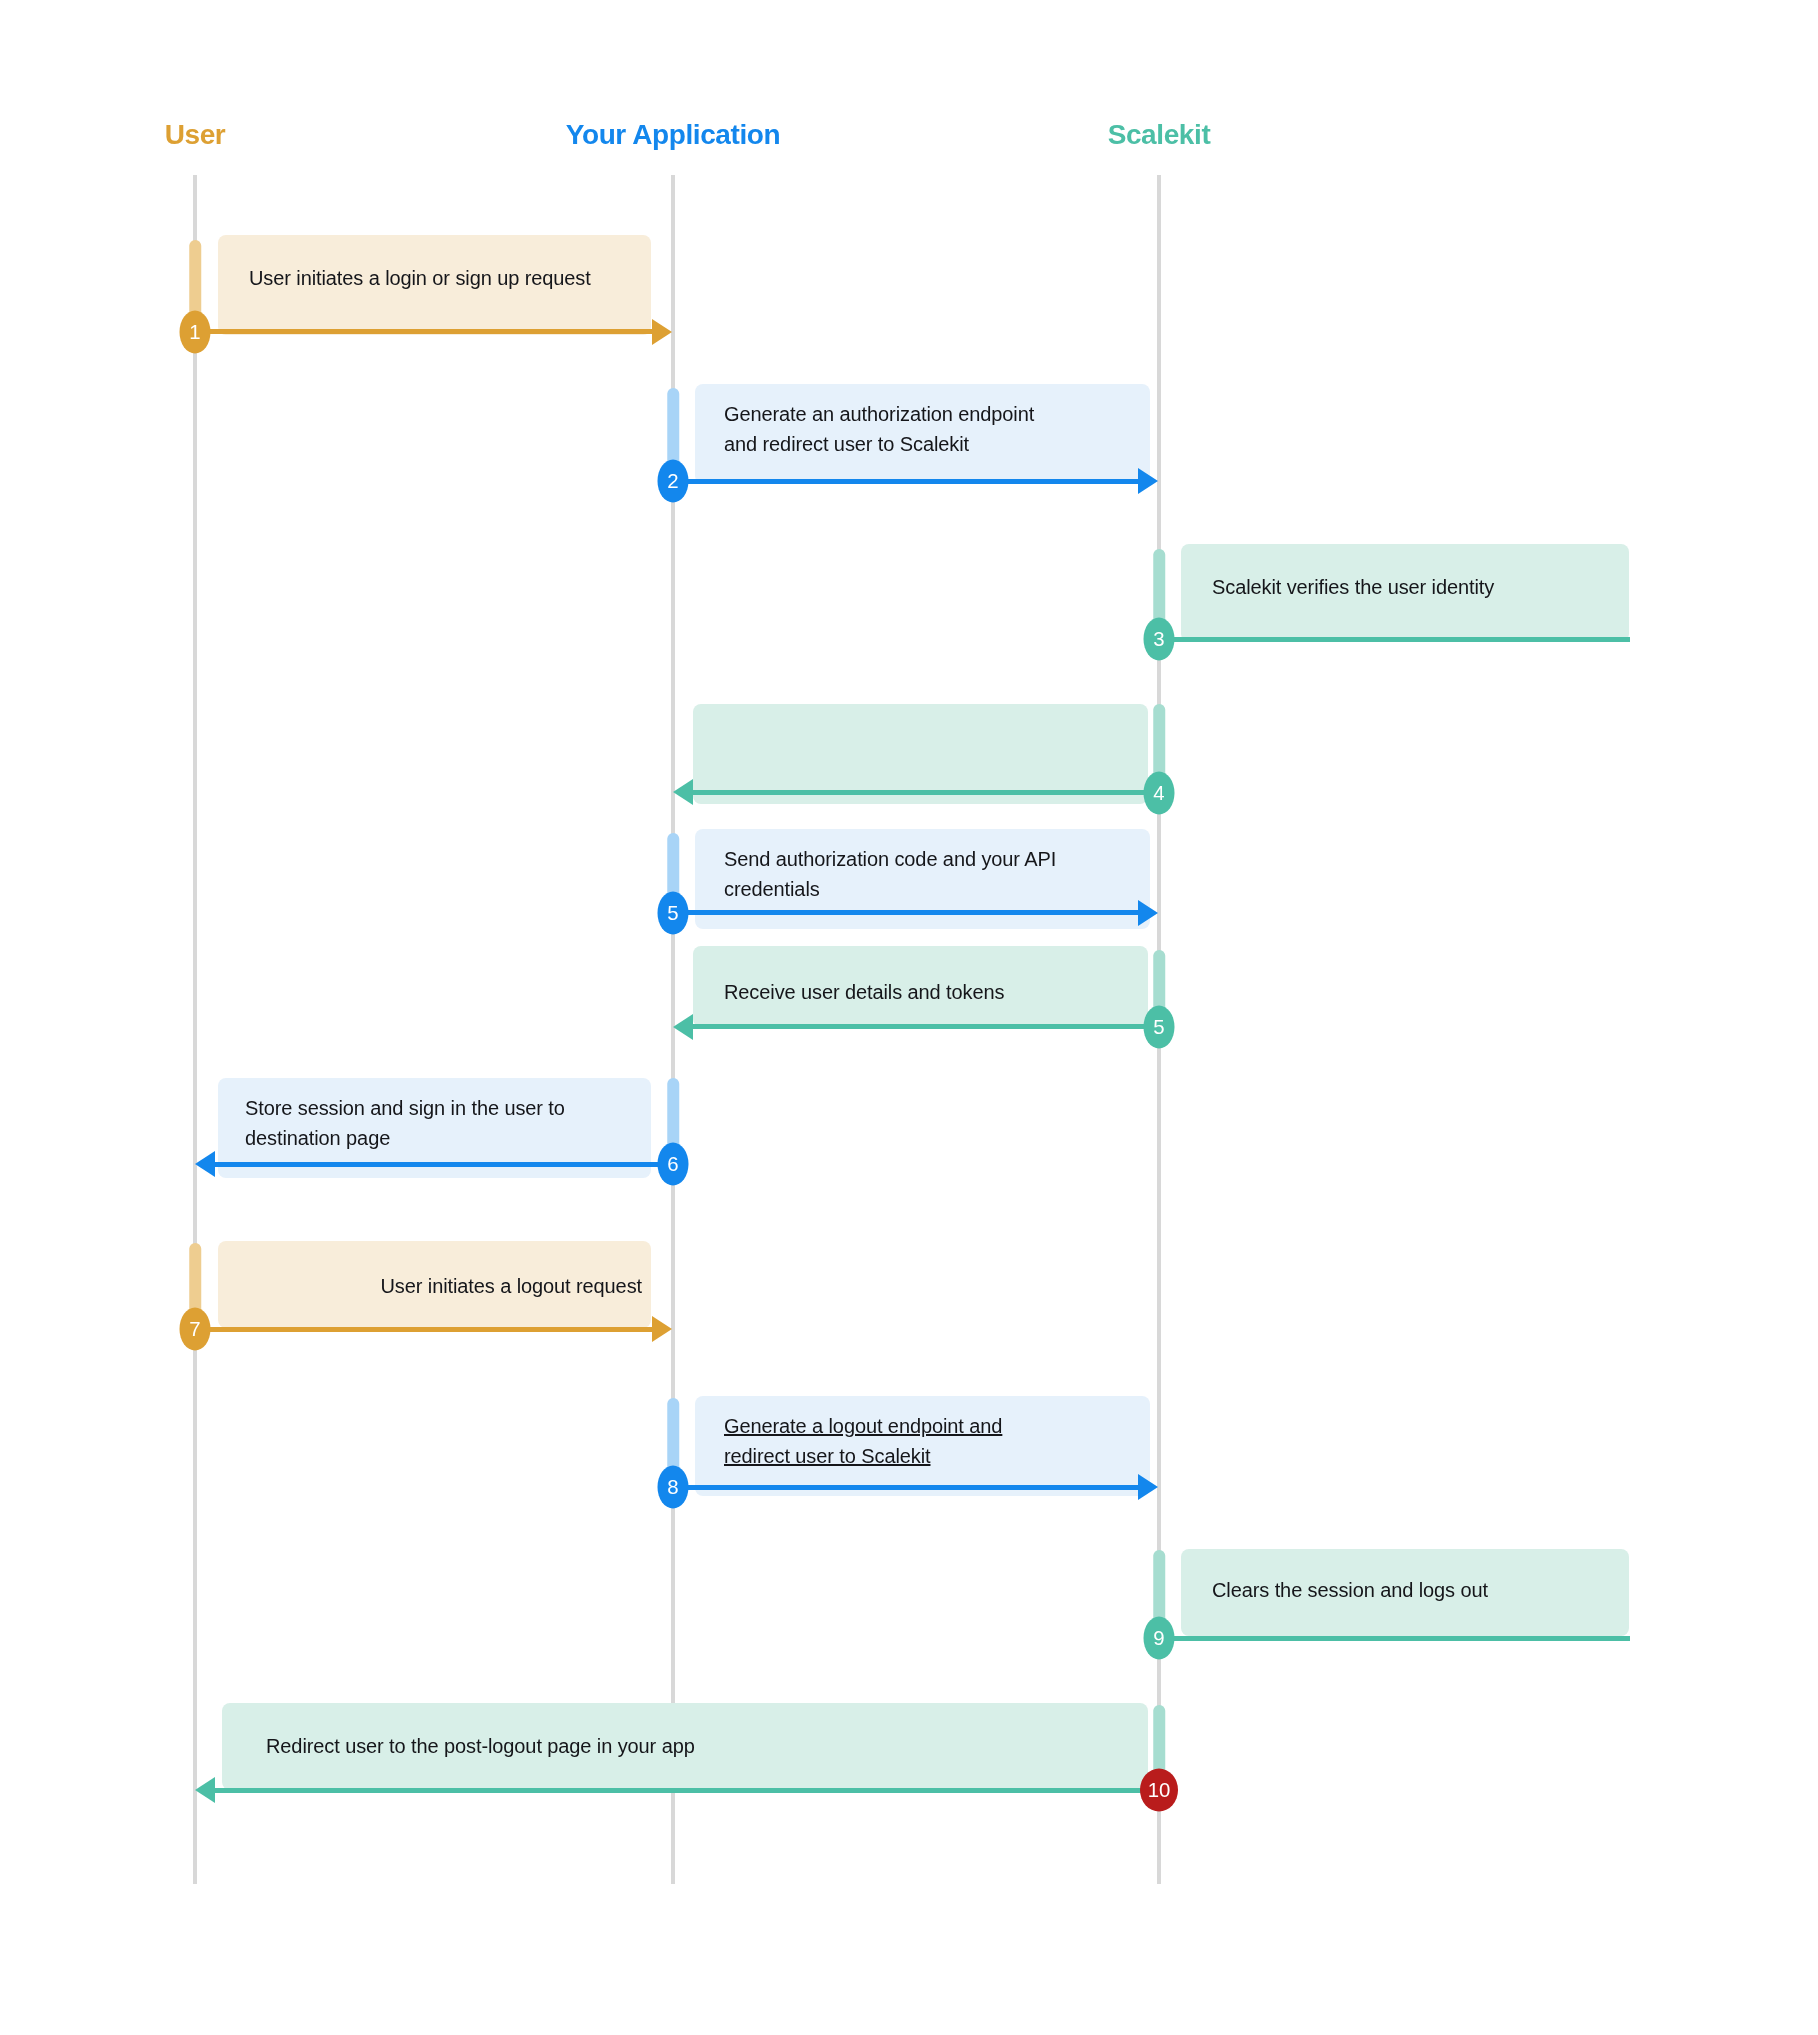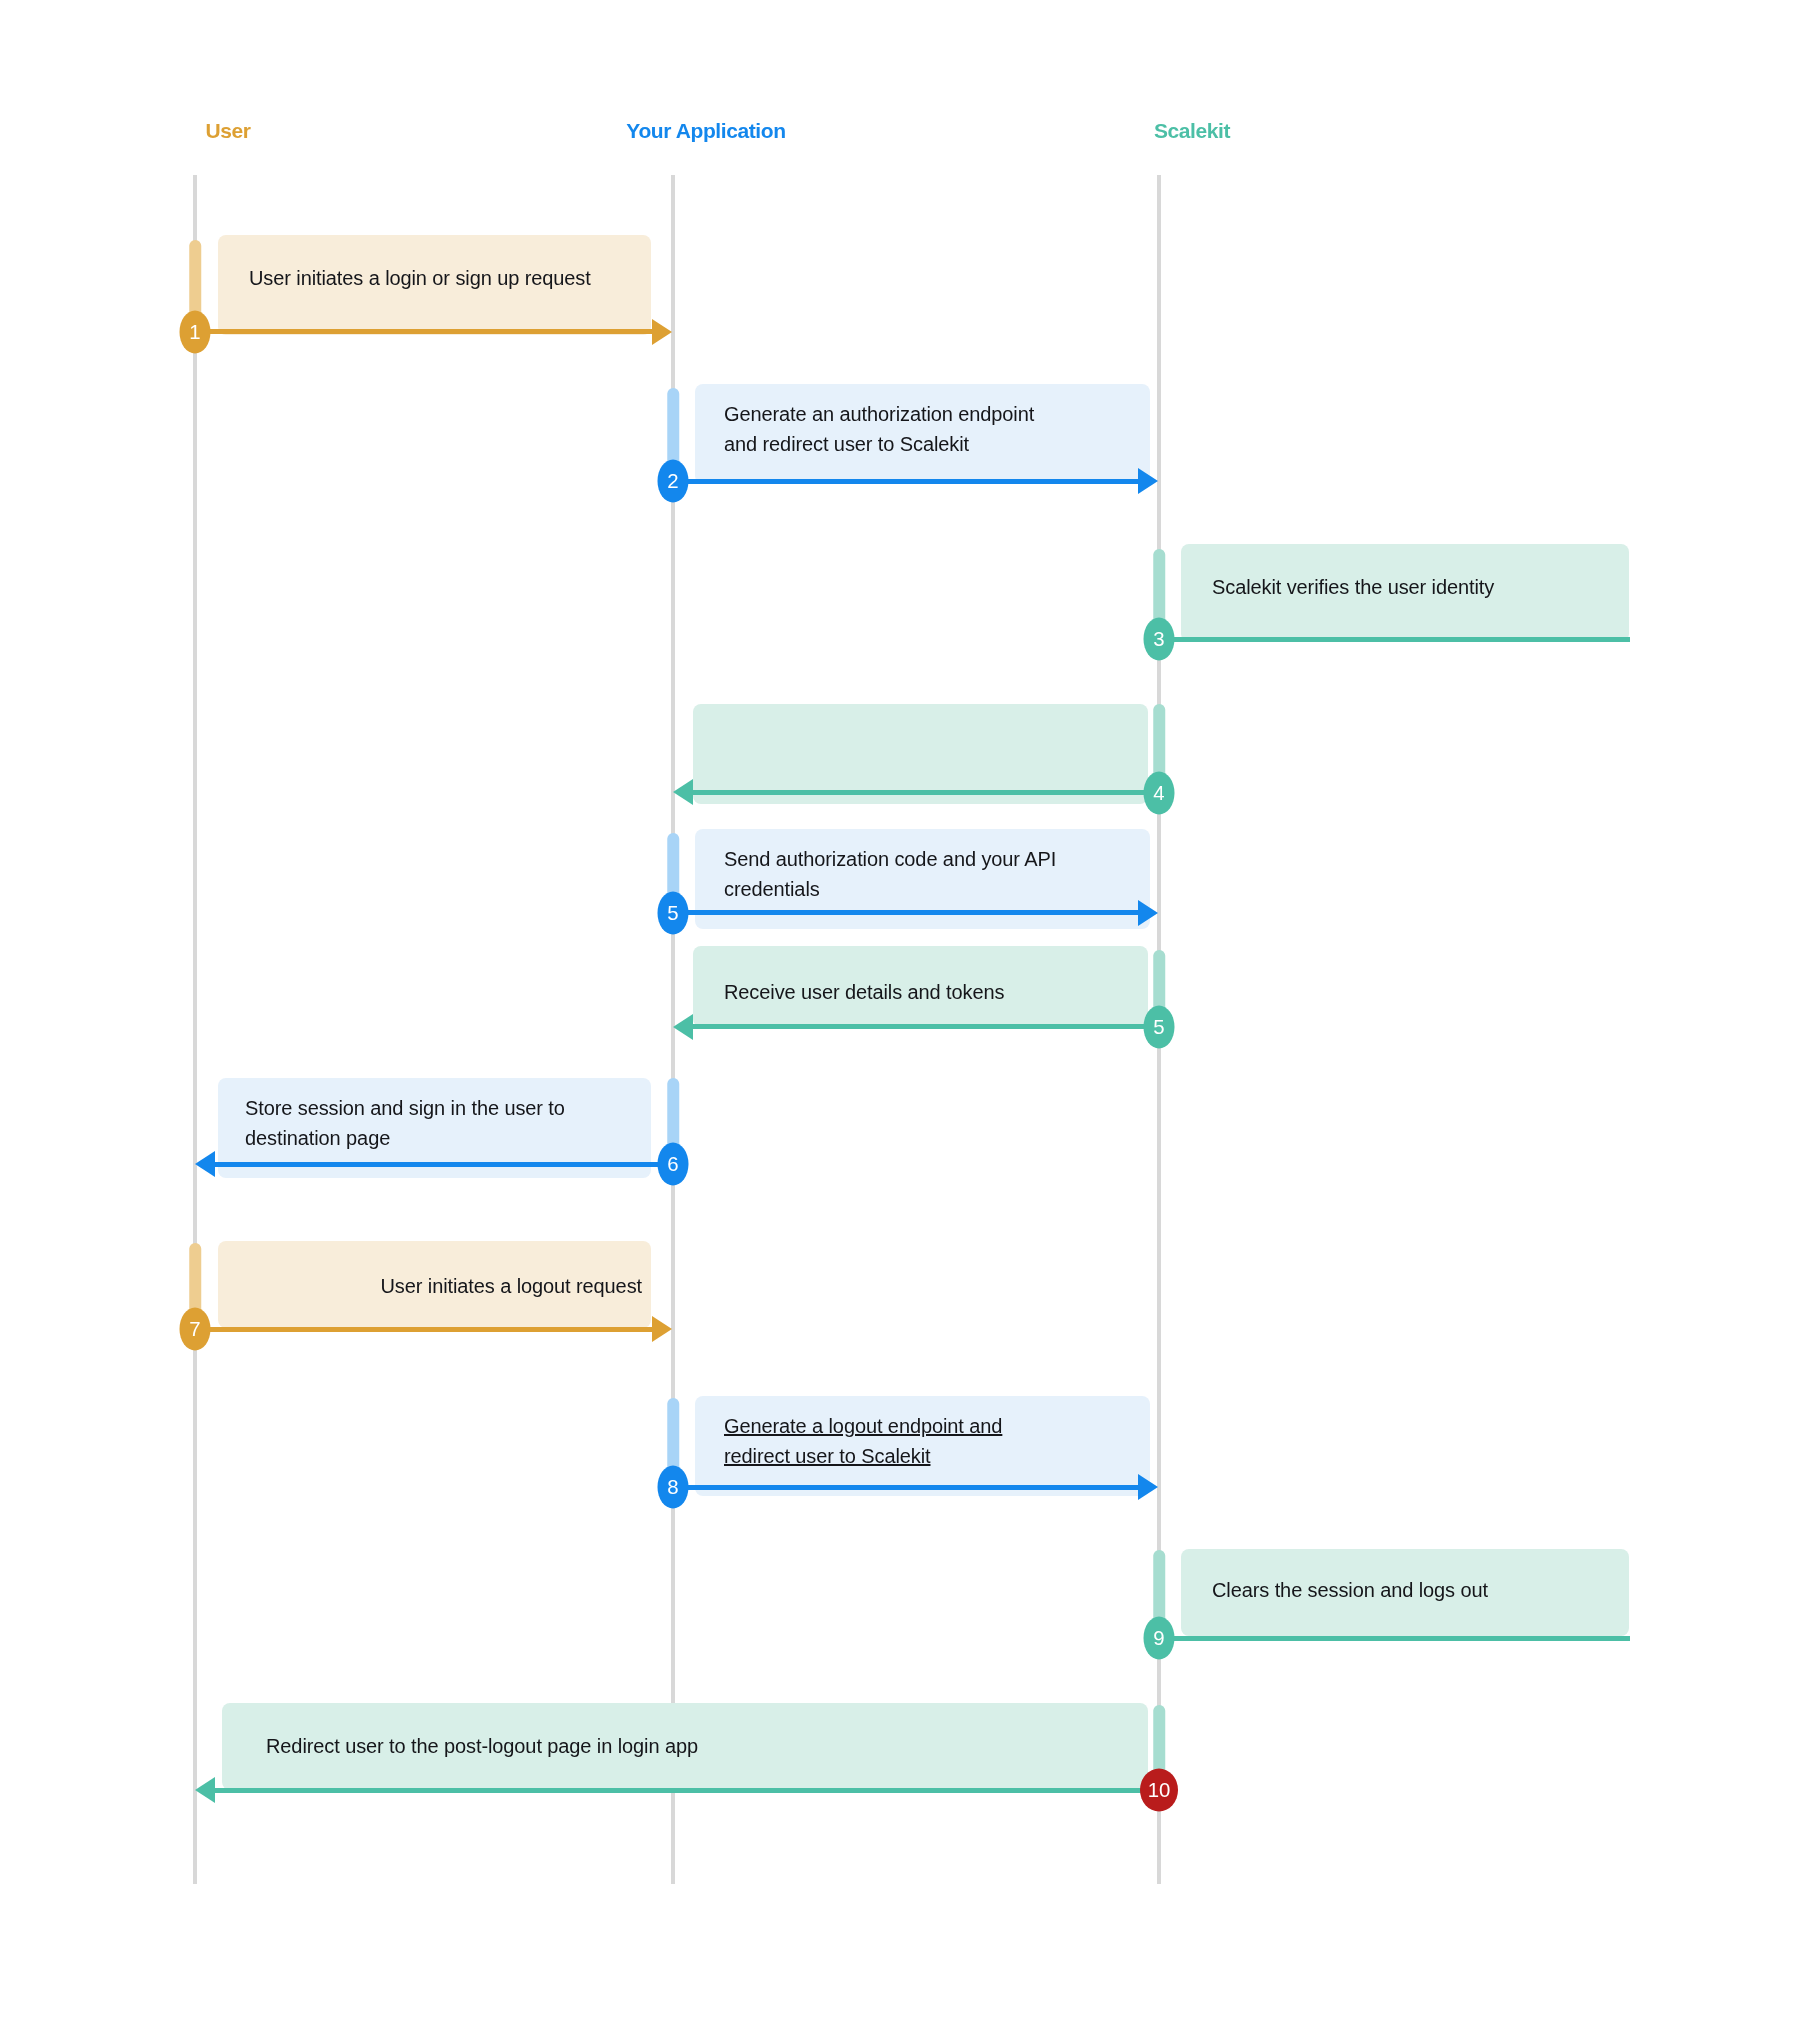--- a/index.html
+++ b/index.html
@@ -3,22 +3,22 @@
 <meta charset="utf-8">
 <style>
   html,body{margin:0;padding:0;background:#ffffff;}
   body{
     width:1819px;height:2035px;position:relative;overflow:hidden;
     font-family:"Liberation Sans","DejaVu Sans",sans-serif;
   }
   #diagram{position:absolute;left:0;top:0;width:1819px;height:2035px;}
 
   .actor-label{
-    position:absolute;font-size:21px;font-weight:700;letter-spacing:-0.4px;
-    white-space:nowrap;transform:translateX(-50%);margin-left:33px;
+    position:absolute;font-size:28px;font-weight:700;letter-spacing:-0.4px;
+    white-space:nowrap;transform:translateX(-50%);
   }
   .lifeline{
     position:absolute;width:4px;background:#D8D8D8;border-radius:0;
     transform:translateX(-50%);
   }
   .activation{
     position:absolute;width:11.5px;border-radius:5.8px;transform:translateX(-50%);
   }
   .msgbox{
     position:absolute;border-radius:8px;box-sizing:border-box;
@@ -101,18 +101,18 @@
     <div class="msgline" style="background: rgb(19, 135, 237); top: 1485px; left: 673px; width: 468px;"></div>
     <div class="arrowhead" style="left: 1138px; top: 1474px; border-top: 13.3px solid transparent; border-bottom: 13.3px solid transparent; border-left: 20.4px solid rgb(19, 135, 237);"></div>
     <div class="badge" style="left: 673px; top: 1487px; width: 31px; height: 43px; background: rgb(19, 135, 237);">8</div>
     <div class="activation" style="left: 1159px; top: 1550px; height: 84px; background: rgb(166, 221, 208);"></div>
     <div class="msgbox" style="left: 1181px; top: 1549px; width: 448px; height: 87px; background: rgb(216, 239, 232);"></div>
     <div class="msgtext" style="left: 1212px; top: 1575px; color: rgb(21, 22, 26); width: 408px;">Clears the session and logs out</div>
     <div class="msgline" style="background: rgb(76, 191, 166); top: 1636px; left: 1159px; width: 471px;"></div>
     <div class="badge" style="left: 1159px; top: 1638px; width: 31px; height: 43px; background: rgb(76, 191, 166);">9</div>
     <div class="activation" style="left: 1159px; top: 1705px; height: 84px; background: rgb(166, 221, 208);"></div>
     <div class="msgbox" style="left: 222px; top: 1703px; width: 926px; height: 87px; background: rgb(216, 239, 232);"></div>
-    <div class="msgtext" style="left: 266px; top: 1731px; color: rgb(21, 22, 26); width: 872px;">Redirect user to the post-logout page in login app</div>
+    <div class="msgtext" style="left: 266px; top: 1731px; color: rgb(21, 22, 26); width: 872px;">Redirect user to the post-logout page in your app</div>
     <div class="msgline" style="background: rgb(76, 191, 166); top: 1788px; left: 214px; width: 945px;"></div>
     <div class="arrowhead" style="left: 195px; top: 1777px; border-top: 13.3px solid transparent; border-bottom: 13.3px solid transparent; border-right: 20.4px solid rgb(76, 191, 166);"></div>
     <div class="badge" style="left: 1159px; top: 1790px; width: 38px; height: 43px; background: #b91c1c;">10</div>
   </div>
 
 
 </body></html>

